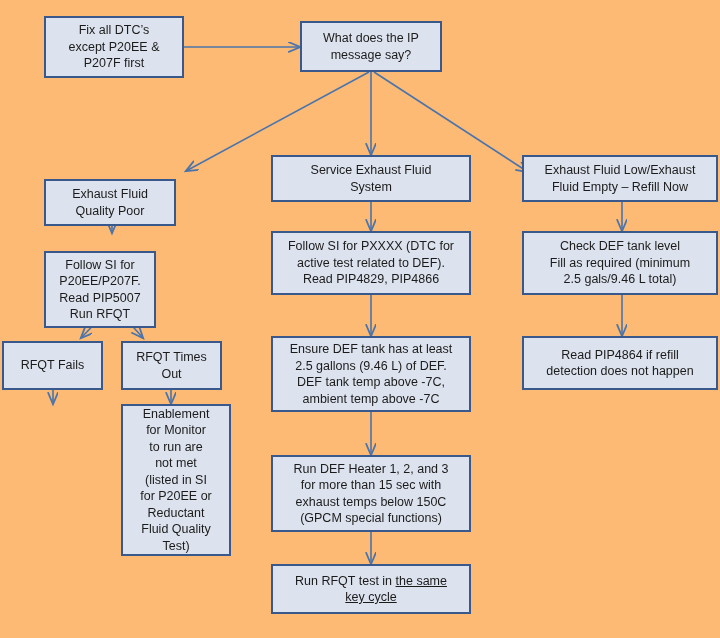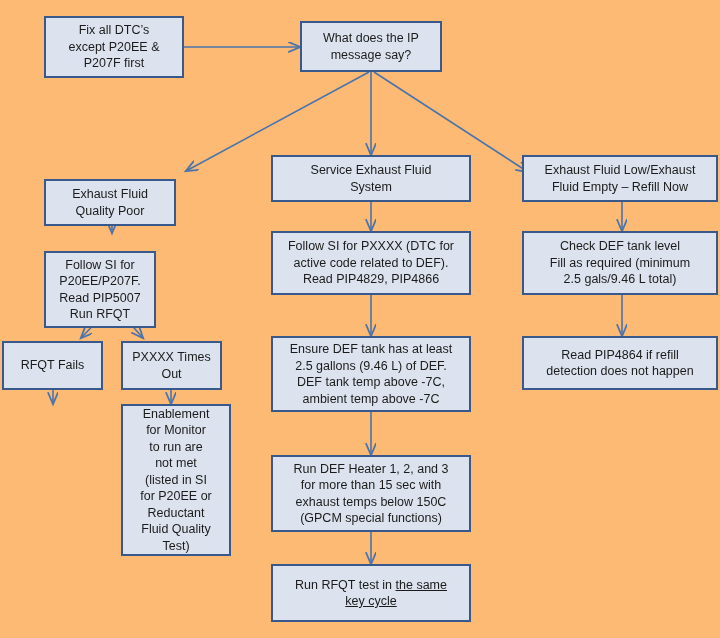--- a/index.html
+++ b/index.html
@@ -104,36 +104,36 @@
 
   <div class="node" style="left:44px; top:251px; width:112px; height:77px;text-align:center;">
     <span class="txt">Follow SI for
 P20EE/P207F.
 Read PIP5007
 Run RFQT</span>
   </div>
 
   <div class="node" style="left:271px; top:231px; width:200px; height:64px;">
     <span class="txt">Follow SI for PXXXX (DTC for
-active code related to DEF).
+active test related to DEF).
 Read PIP4829, PIP4866</span>
   </div>
 
   <div class="node" style="left:522px; top:231px; width:196px; height:64px;">
     <span class="txt">Check DEF tank level
 Fill as required (minimum
 2.5 gals/9.46 L total)</span>
   </div>
 
   <div class="node" style="left:2px; top:341px; width:101px; height:49px;">
     <span class="txt">RFQT Fails</span>
   </div>
 
   <div class="node" style="left:121px; top:341px; width:101px; height:49px;">
-    <span class="txt">PXXXX Times
+    <span class="txt">RFQT Times
 Out</span>
   </div>
 
   <div class="node" style="left:271px; top:336px; width:200px; height:76px;">
     <span class="txt">Ensure DEF tank has at least
 2.5 gallons (9.46 L) of DEF.
 DEF tank temp above -7C,
 ambient temp above -7C</span>
   </div>
 
@@ -155,18 +155,18 @@
 Test)</span>
   </div>
 
   <div class="node" style="left:271px; top:455px; width:200px; height:77px;">
     <span class="txt">Run DEF Heater 1, 2, and 3
 for more than 15 sec with
 exhaust temps below 150C
 (GPCM special functions)</span>
   </div>
 
-  <div class="node" style="left:271px; top:564px; width:200px; height:58px;justify-content:flex-end;">
+  <div class="node" style="left:271px; top:564px; width:200px; height:50px;justify-content:flex-end;">
     <span class="txt"><span>Run RFQT test in </span><span class="u">the same
 key cycle</span></span>
   </div>
 
 </div>
 
 </body></html>

